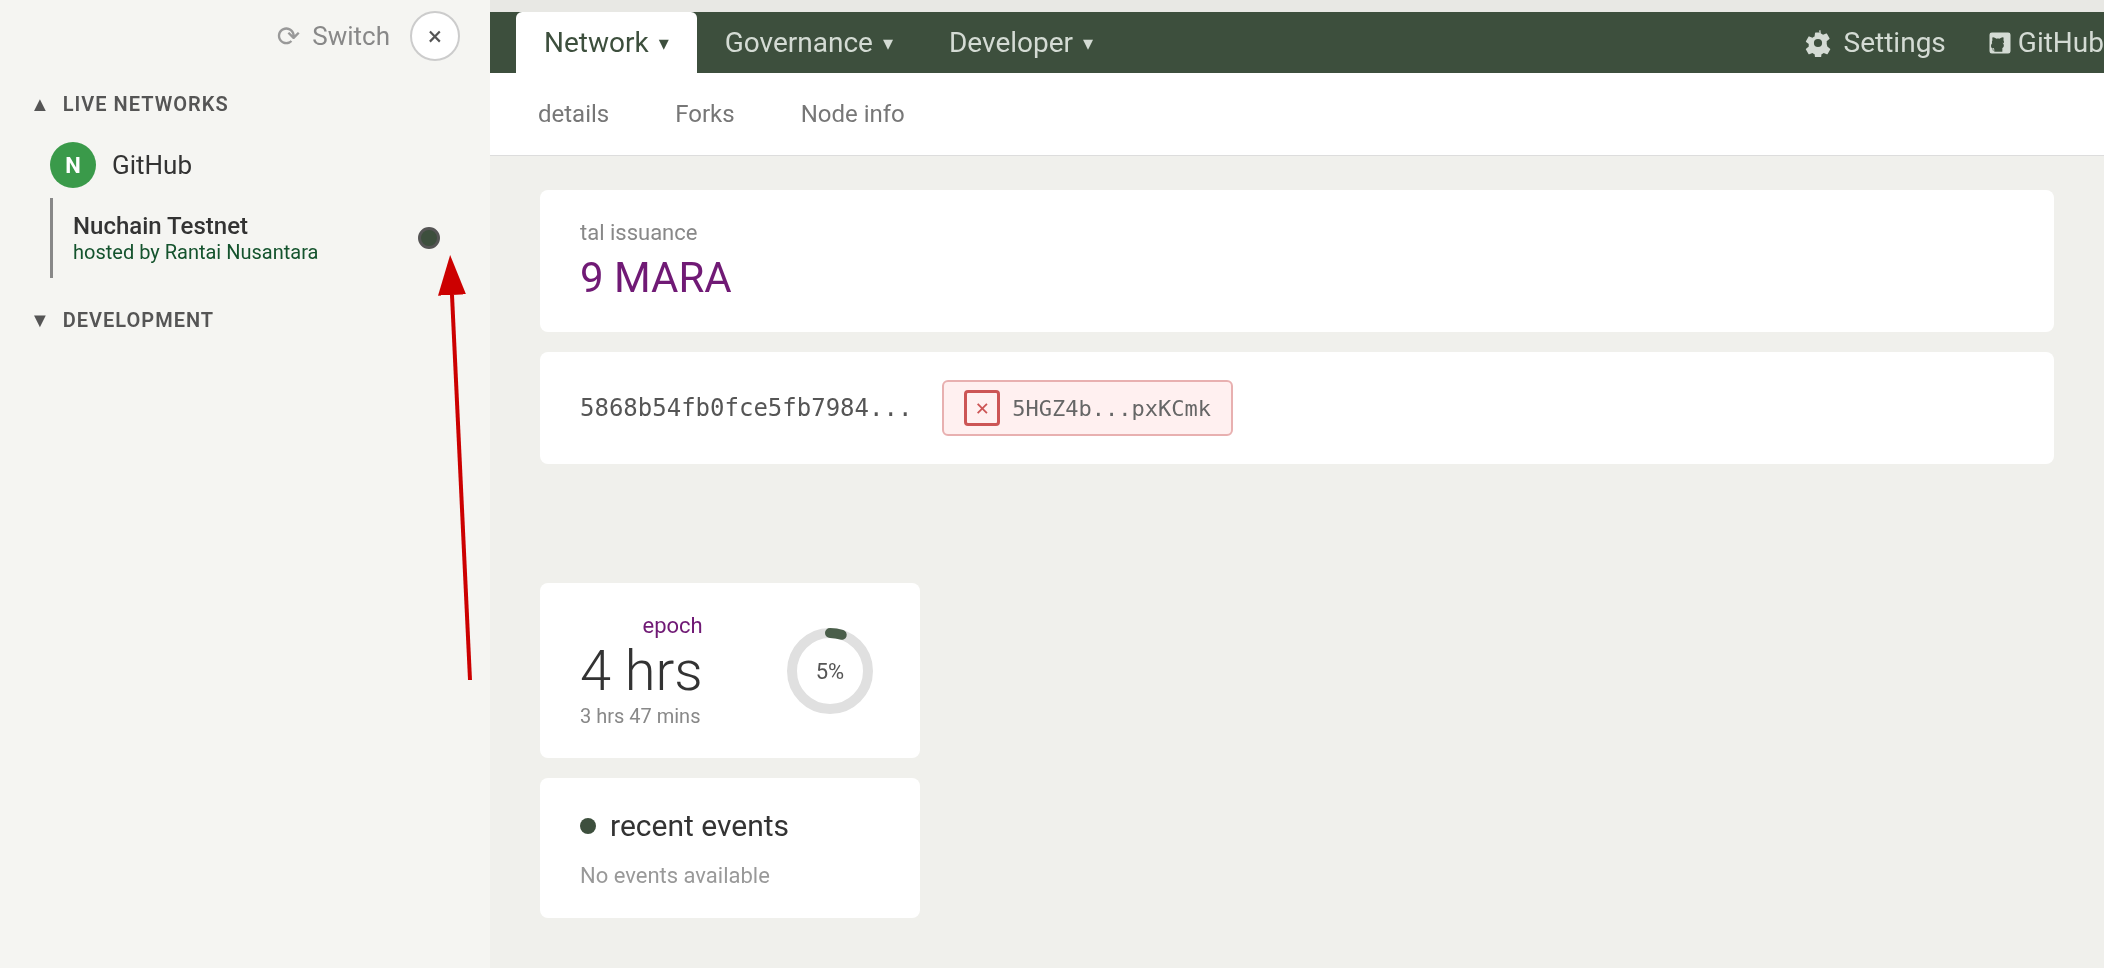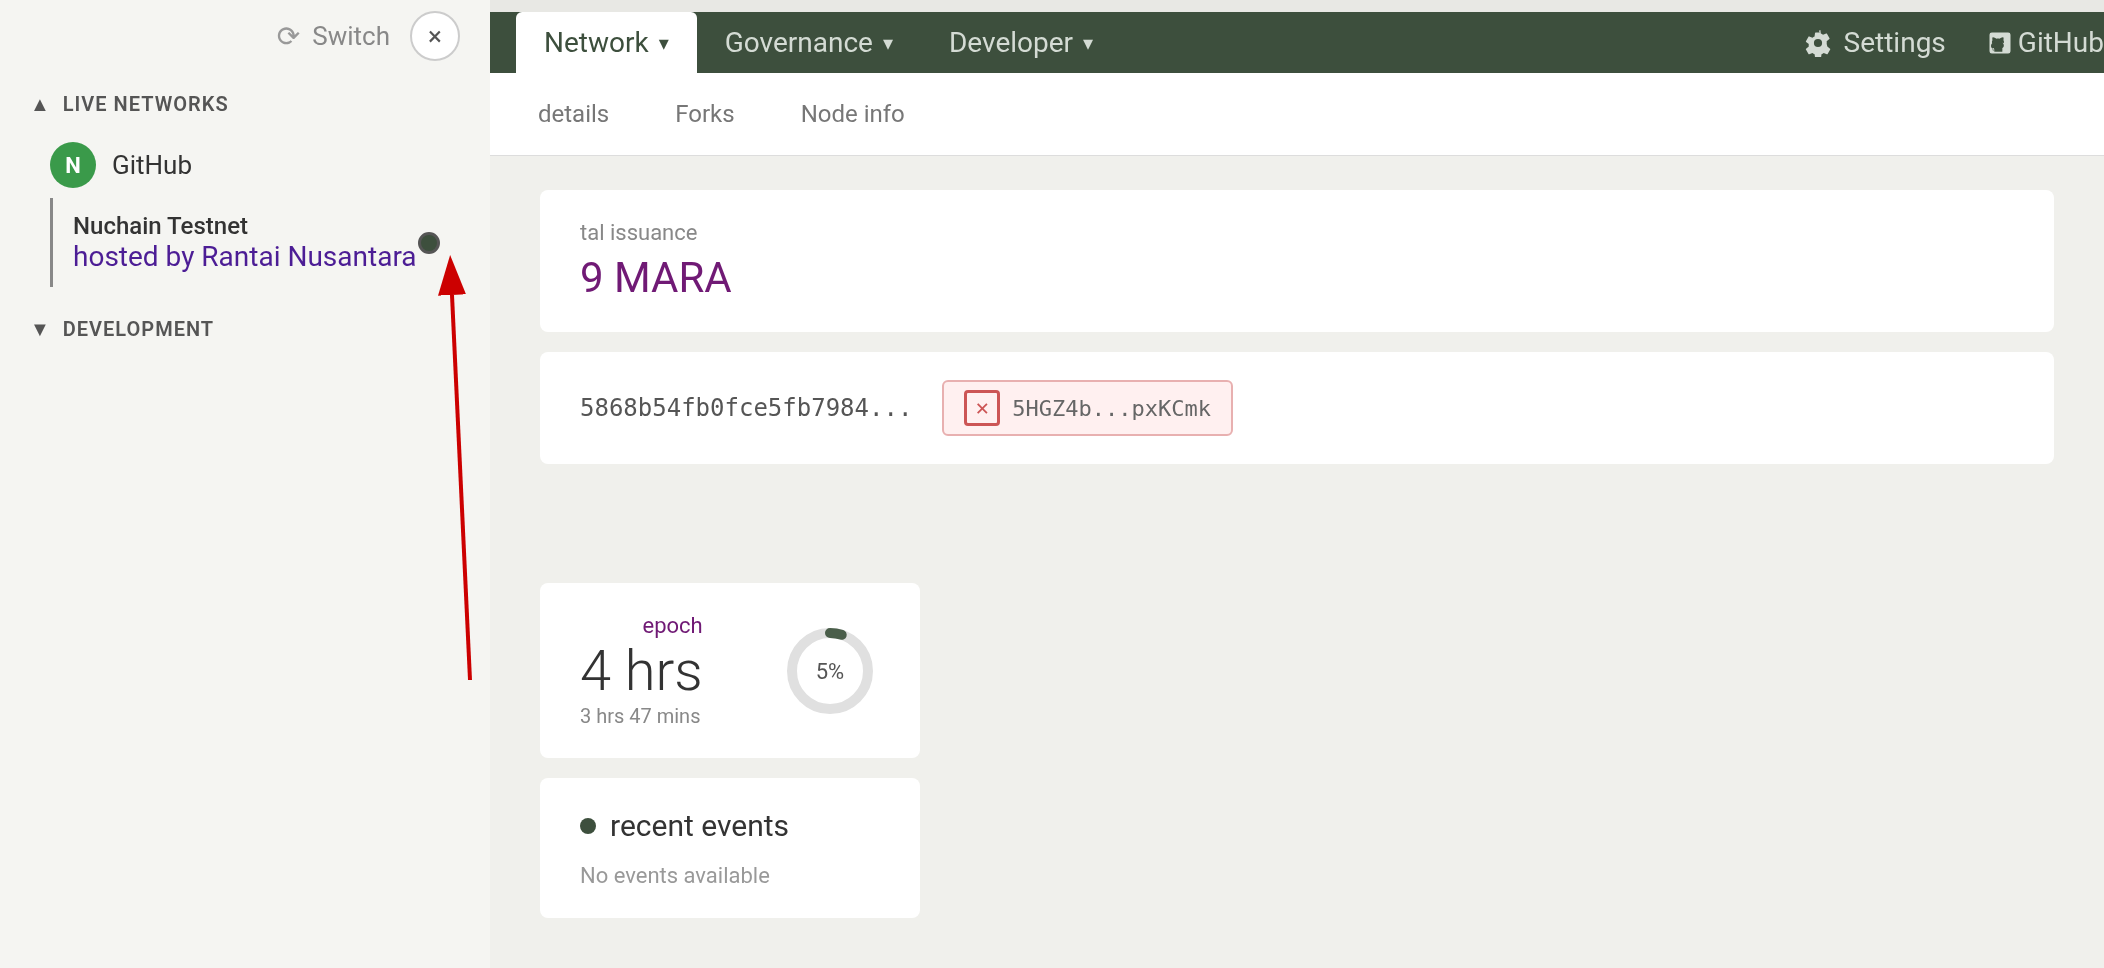--- a/index.html
+++ b/index.html
@@ -378,22 +378,22 @@
       flex-direction: column;
     }
 
     .testnet-name {
       font-size: 24px;
       color: #333;
       font-weight: 500;
     }
 
     .testnet-host {
-      font-size: 28px;
-      color: #4c1d95;
+      font-size: 20px;
+      color: #14532d;
       text-align: right;
     }
 
     .active-dot {
       width: 22px;
       height: 22px;
       background: #3d4f3d;
       border-radius: 50%;
       border: 3px solid #555;
     }

